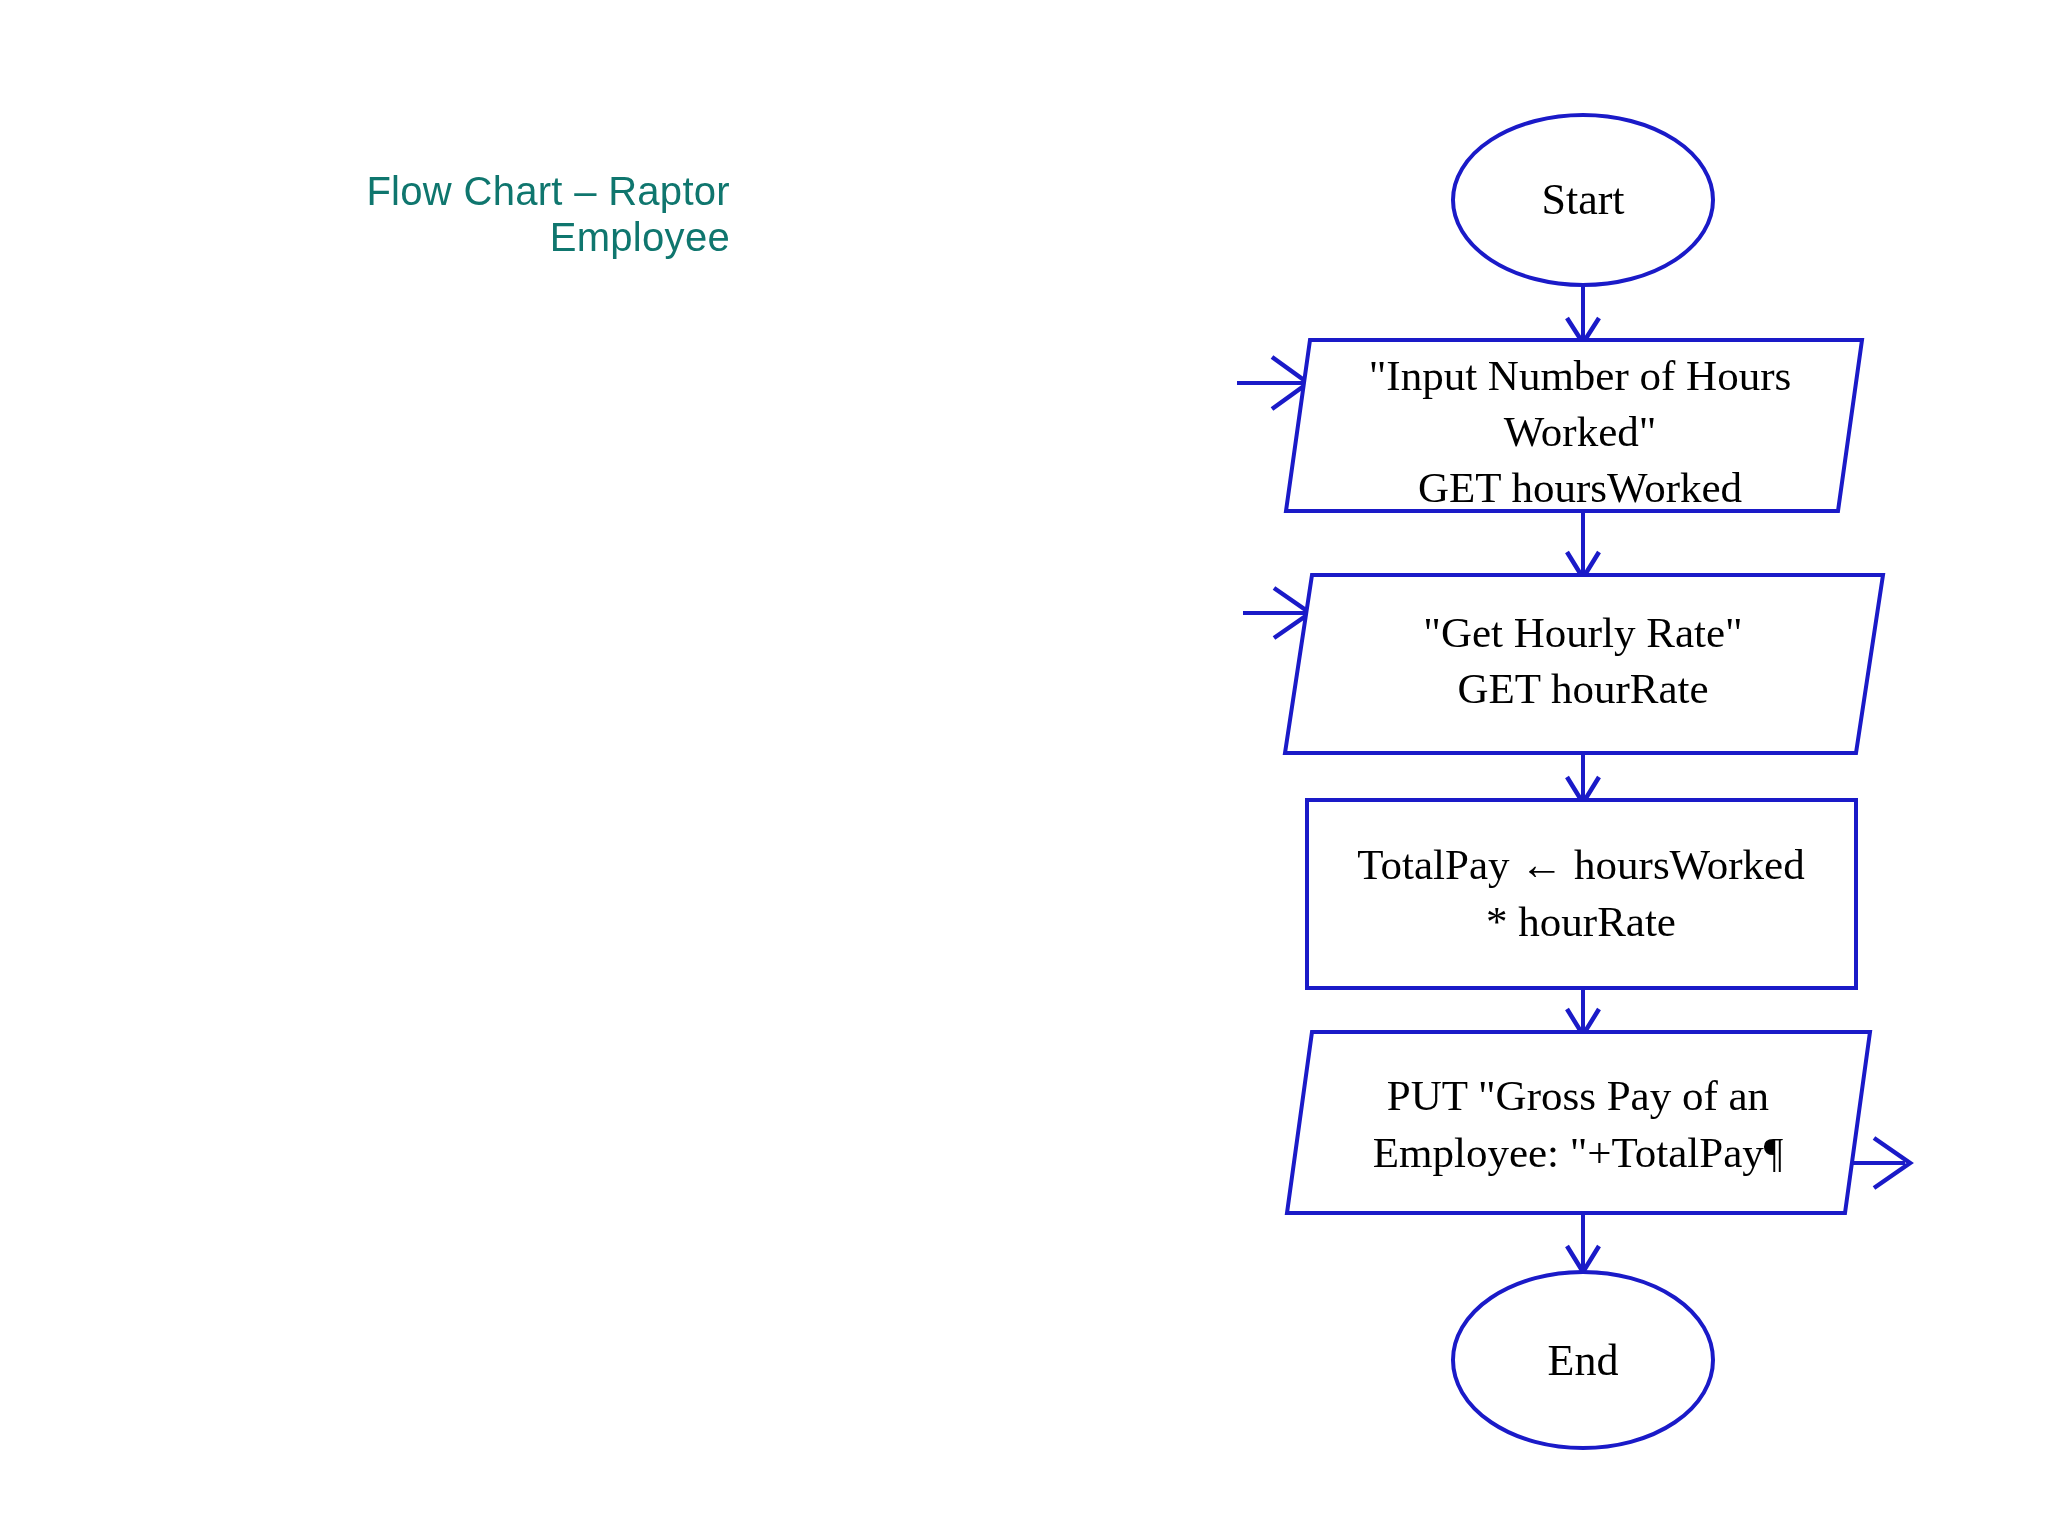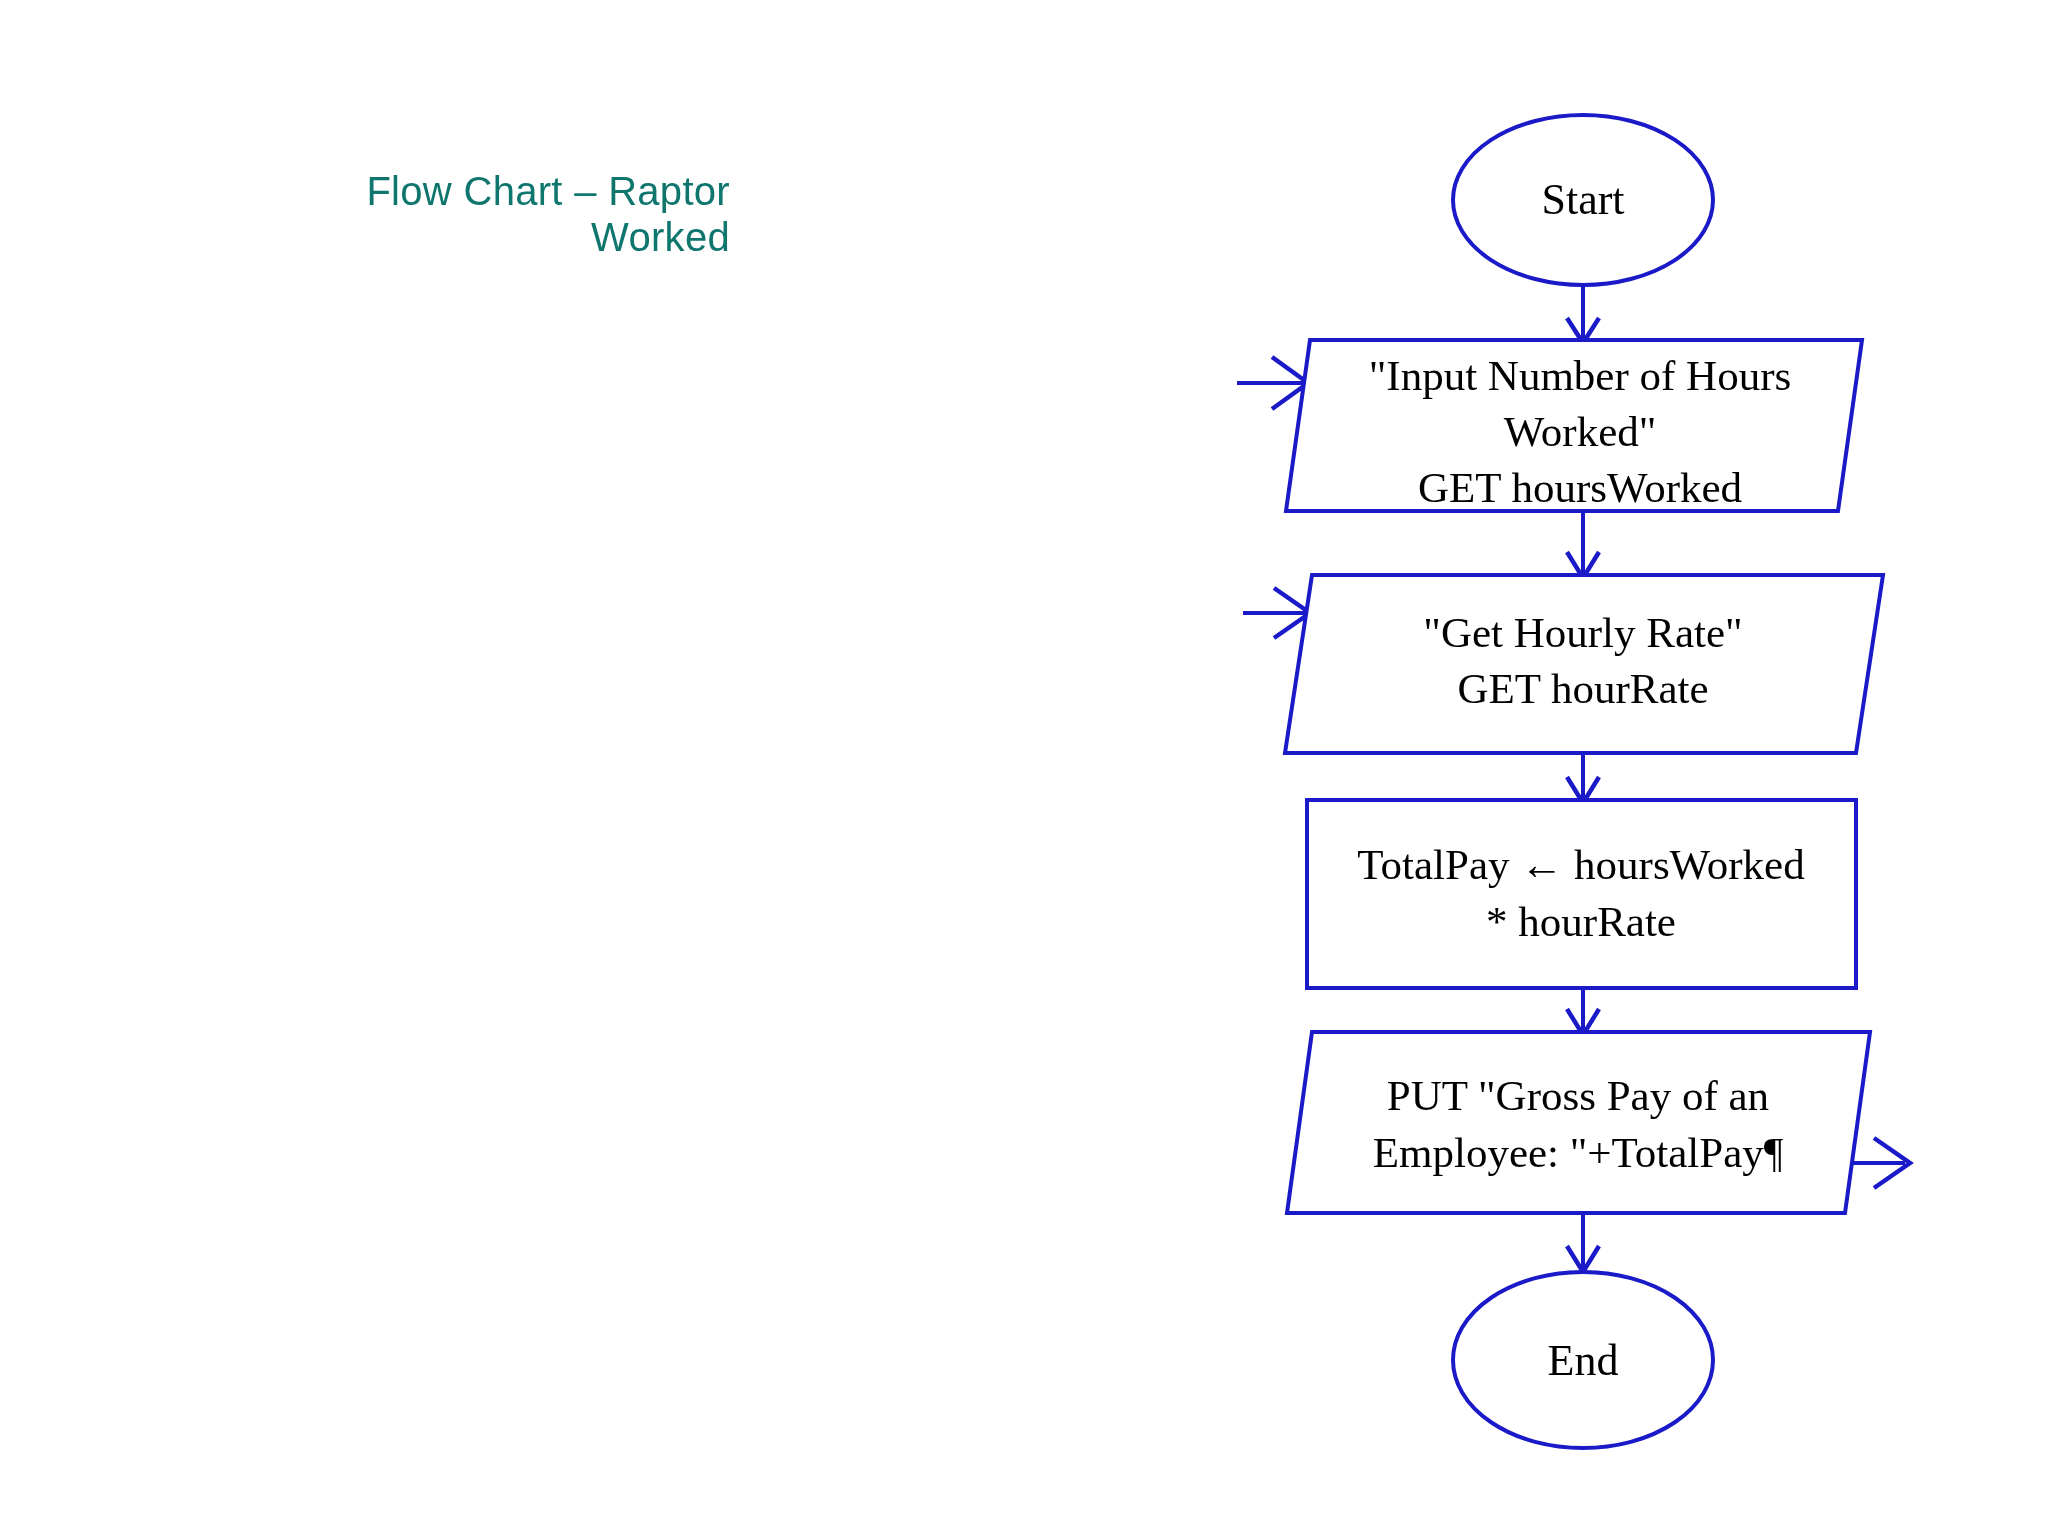--- a/index.html
+++ b/index.html
@@ -76,21 +76,21 @@
     stroke-linecap: butt;
   }
 </style>
 </head>
 <body>
 
 <div id="slide">
 
   <div id="title-block">
     <span class="tline">Flow Chart – Raptor</span>
-    <span class="tline">Worked</span>
+    <span class="tline">Employee</span>
   </div>
 
   <svg id="flow-svg" viewBox="0 0 2048 1536" xmlns="http://www.w3.org/2000/svg">
 
     <g>
       <line class="connector" x1="1583" y1="282" x2="1583" y2="340"></line>
       <polyline class="arrowhead" points="1567,318 1583,343 1599,318"></polyline>
     </g>
 
     <g>

